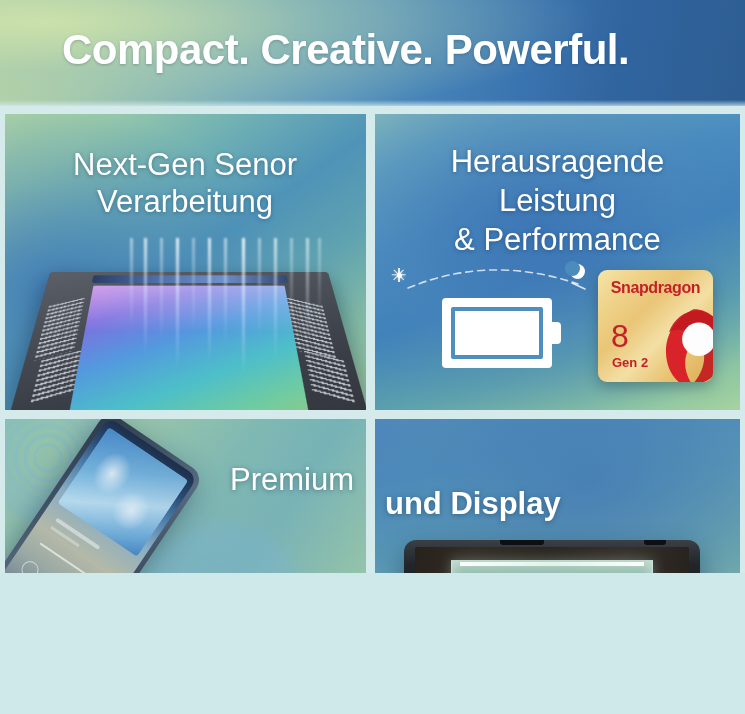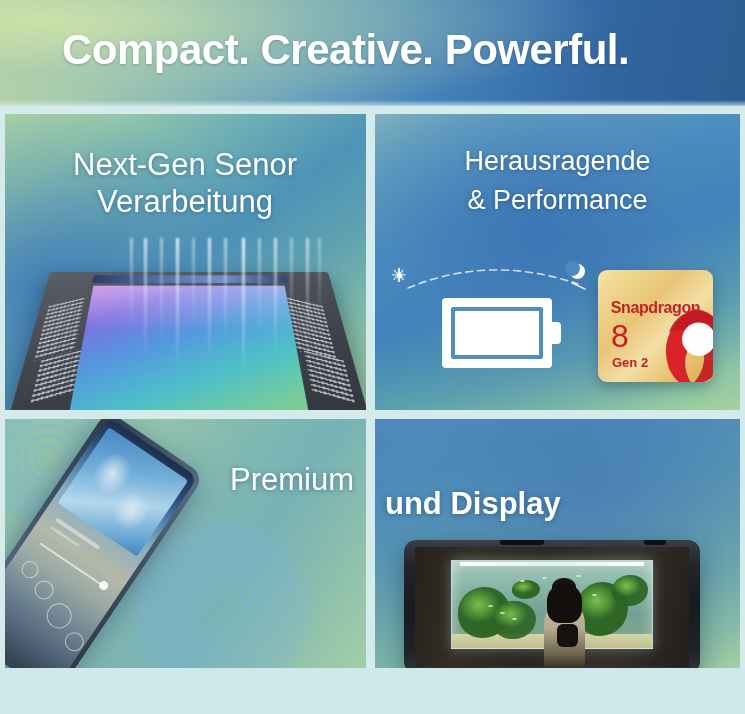--- a/index.html
+++ b/index.html
@@ -7,21 +7,21 @@
 
   html,body{
     width:745px; height:714px;
     overflow:hidden;
     font-family:"Liberation Sans", sans-serif;
     background:#cfe9ea;
   }
 
   #page{
     position:relative;
-    width:745px; height:668px;
+    width:745px; height:573px;
     background:#cfe9ea;
     overflow:hidden;
   }
 
   
   .header{
     position:absolute;
     left:0; top:0;
     width:745px; height:110px;
     background:
@@ -210,21 +210,21 @@
         #4a8ec0 34%,
         #3f82bb 52%,
         #5fa4ac 72%,
         #8cc4a2 88%,
         #a9d4a0 100%);
   }
   .p2-title{
     position:absolute;
     left:0; right:0; top:32px;
     text-align:center;
-    font-size:27px;
+    font-size:31px;
     line-height:39px;
     color:#ffffff;
     text-shadow:0 1px 4px rgba(15,50,85,.45);
     z-index:6;
   }
   .arc-wrap{
     position:absolute;
     left:12px; top:148px;
     width:215px; height:36px;
     z-index:5;
@@ -312,21 +312,20 @@
   }
   .snap-word{
     position:absolute;
     left:0; right:0; top:9px;
     text-align:center;
     font-size:16px;
     font-weight:bold;
     letter-spacing:-0.4px;
     color:#c42127;
     z-index:3;
-    margin-top:20px;
   }
   .snap-num{
     position:absolute;
     left:13px; bottom:30px;
     font-size:32px;
     font-weight:normal;
     color:#c42127;
     line-height:1;
     z-index:3;
   }
@@ -588,20 +587,21 @@
         </div>
 
       </div>
     </div>
 
     <div class="panel p2">
       <div class="panel-inner">
 
         <div class="p2-title">
           <div>Herausragende</div>
+          <div>Leistung</div>
           <div>&amp; Performance</div>
         </div>
 
         <div class="arc-wrap">
           <svg width="215" height="36" viewBox="0 0 215 36">
             <path d="M26 30 Q108 -4 196 26" fill="none" stroke="rgba(255,255,255,.75)" stroke-width="1.6" stroke-dasharray="7 5" stroke-linecap="round"></path>
             <path d="M190 25 L203 31" fill="none" stroke="rgba(255,255,255,.8)" stroke-width="1.6" stroke-linecap="round"></path>
           </svg>
           <div class="sun-icon">
             <div class="core"></div>

